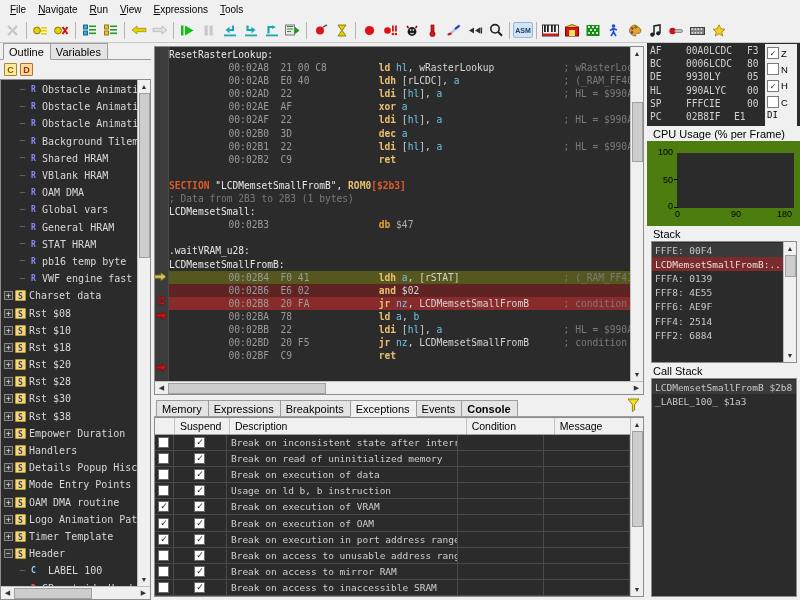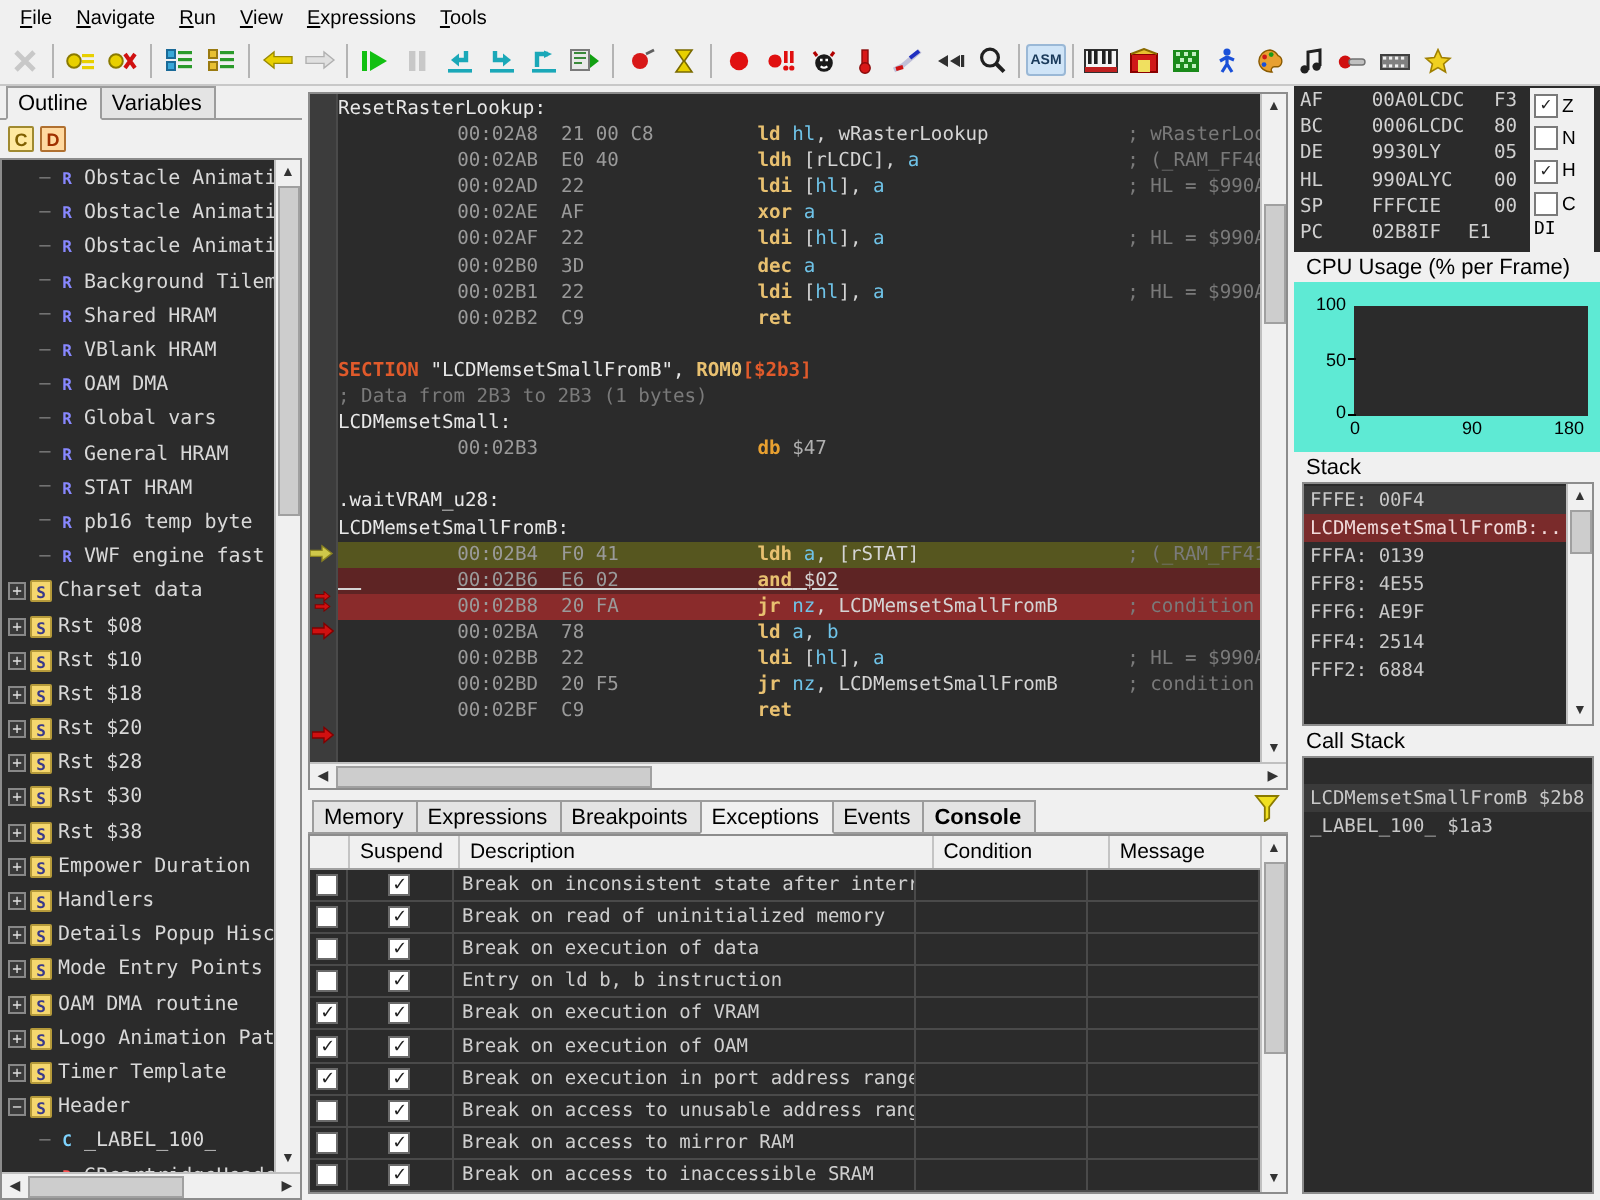--- a/index.html
+++ b/index.html
@@ -128,21 +128,21 @@
     position: absolute; left: 0; top: 0; bottom: 13px; width: 14px;
     background: #3c3c3c; border-right: 1px solid #4a4a4a;
   }
   .code {
     position: absolute; left: 14px; top: 0; right: 13px; bottom: 13px;
     overflow: hidden; font-family: "DejaVu Sans Mono", monospace;
     font-size: 9.6px; line-height: 13.1px; padding-top: 1px;
   }
   .cline { white-space: pre; height: 13.1px; color: #d4d4d4; }
   .cline.hl-cur { background: #56561f; }
-  .cline.hl-a { background: #5e2424; text-decoration: underline; }
+  .cline.hl-a { background: #5e2424; }
   .cline.hl-b { background: #8a2b2b; }
   .c-label { color: #e8e8e8; }
   .c-addr { color: #9a9a9a; margin-left: 48px; }
   .c-byte { color: #9a9a9a; }
   .c-mn { color: #e8c070; font-weight: bold; }
   .c-reg { color: #6fc3e8; }
   .c-com { color: #7a7a7a; }
   .c-sec { color: #e05a2b; font-weight: bold; }
   .c-str { color: #e8e8e8; }
   .c-rom { color: #e8c070; font-weight: bold; }
@@ -197,21 +197,21 @@
   .flagcol { width: 32px; background: #f0f0f0; display: flex; flex-direction: column; padding-top: 1px; }
   .flagrow { height: 16.3px; display: flex; align-items: center; gap: 2px; padding-left: 2px; }
   .flagcb {
     width: 12px; height: 12px; background: #fff; border: 1px solid #7a7a7a;
     display: flex; align-items: center; justify-content: center; font-size: 9px; color: #222;
   }
   .flaglbl { font-size: 9.5px; color: #000; font-family: "Liberation Sans", sans-serif; }
   .ditxt { font-size: 9px; color: #000; padding-left: 2px; font-family: "DejaVu Sans Mono", monospace; }
 
   .grouphdr { font-size: 11px; color: #000; padding: 2px 0 1px 6px; background: #f0f0f0; }
-  .chartbox { height: 85px; background: #5eead4; position: relative; }
+  .chartbox { height: 85px; background: #4d7c0f; position: relative; }
   .plotarea { position: absolute; left: 30px; top: 12px; right: 6px; bottom: 18px; background: #2b2b2b; }
   .ytick { position: absolute; font-size: 9px; color: #000; text-align: right; width: 26px; }
   .xtick { position: absolute; font-size: 9px; color: #000; }
   .ytickline { position: absolute; width: 4px; height: 1px; background: #000; }
 
   .listbox { background: #2b2b2b; border: 1px solid #8c8c8c; position: relative; overflow: hidden; }
   .lrow {
     height: 14.2px; display: flex; align-items: center; white-space: pre;
     font-family: "DejaVu Sans Mono", monospace; font-size: 9.5px; color: #c8c8c8;
     padding-left: 3px;
@@ -763,21 +763,21 @@
                 <div class="cell" style="width:100px"></div>
                 <div class="cell" style="width:100px"></div>
               </div>
               <div class="exrow">
                 <div class="cellcb" style="width:22px">
                   <span class="cb"></span>
                 </div>
                 <div class="cellcb" style="width:62px">
                   <span class="cb">✓</span>
                 </div>
-                <div class="cell" style="width:270px">Entry on ld b, b instruction</div>
+                <div class="cell" style="width:270px">Usage on ld b, b instruction</div>
                 <div class="cell" style="width:100px"></div>
                 <div class="cell" style="width:100px"></div>
               </div>
               <div class="exrow">
                 <div class="cellcb" style="width:22px">
                   <span class="cb">✓</span>
                 </div>
                 <div class="cellcb" style="width:62px">
                   <span class="cb">✓</span>
                 </div>
@@ -925,21 +925,21 @@
         <div class="vscroll" style="bottom:0">
           <div class="sbtn">▲</div>
           <div class="sthumb" style="height:22px;margin-top:0;"></div>
           <div style="flex:1"></div>
           <div class="sbtn">▼</div>
         </div>
       </div>
 
       <div class="grouphdr">Call Stack</div>
       <div class="listbox" style="flex:1;margin:0 3px 3px 4px">
-        <div style="padding-top:13px" id="callstacklist">
+        <div style="padding-top:1px" id="callstacklist">
             <div class="lrow top">LCDMemsetSmallFromB $2b8</div>
             <div class="lrow ">_LABEL_100_ $1a3</div>
           </div>
       </div>
 
     </div>
   </div>
 </div>
 
 </body></html>

